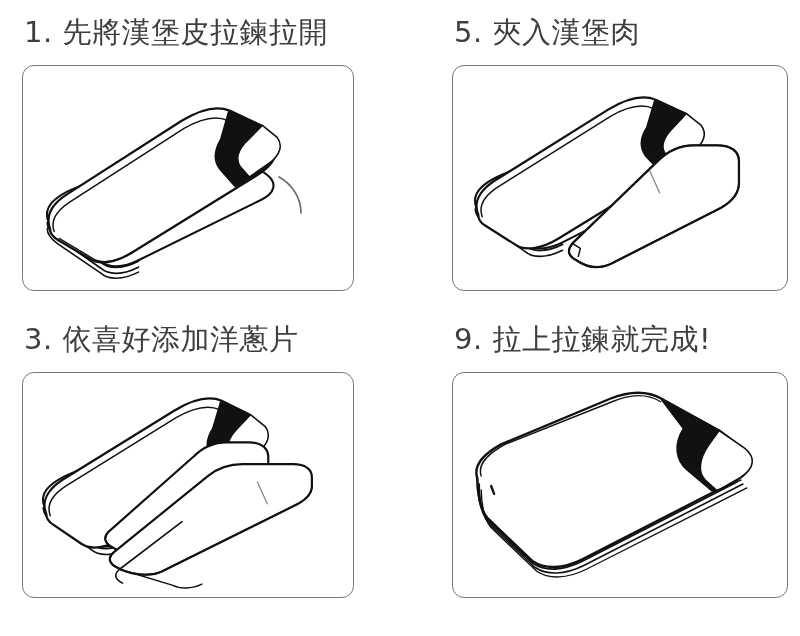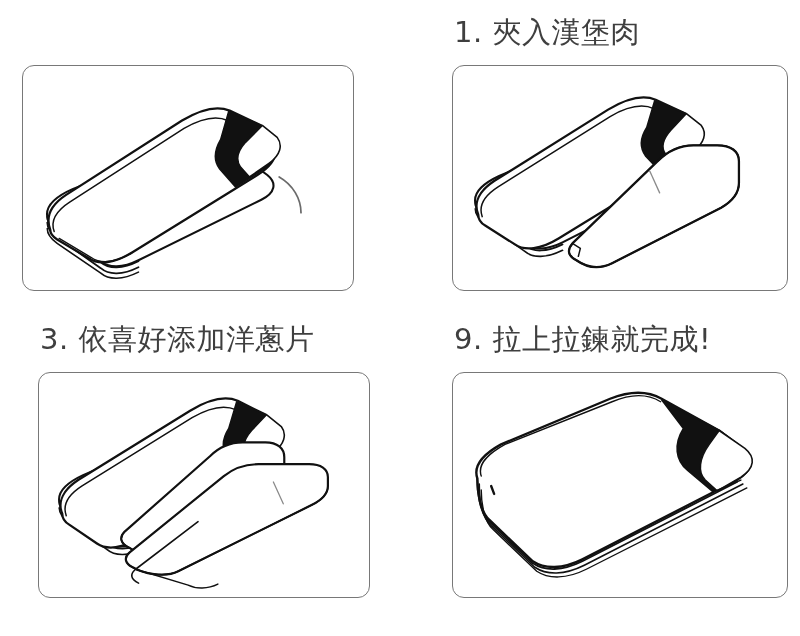--- a/index.html
+++ b/index.html
@@ -20,21 +20,21 @@
     height: 636px;
     background: #ffffff;
   }
   .step {
     position: absolute;
     width: 368px;
     height: 290px;
   }
   .step-1 { left: 10px;  top: 6px; }
   .step-2 { left: 440px; top: 6px; }
-  .step-3 { left: 26px;  top: 313px; }
+  .step-3 { left: 10px;  top: 313px; }
   .step-4 { left: 440px; top: 313px; }
 
   .step-caption {
     position: absolute;
     left: 14px;
     top: 6px;
     font-size: 29px;
     line-height: 40px;
     color: #3f3f3f;
     font-weight: 400;
@@ -63,20 +63,21 @@
     width: 100%;
     height: 100%;
   }
 </style>
 </head>
 <body>
 
 <div class="sheet">
 
   <div class="step step-1">
+    <div class="step-caption">1. 先將漢堡皮拉鍊拉開</div>
     <div class="step-frame">
       <svg class="art" viewBox="0 0 332 226" preserveAspectRatio="xMidYMid meet">
         <g fill="none" stroke="#111111" stroke-width="2.1" stroke-linecap="round" stroke-linejoin="round">
 
           <path d="M24 152 C22 140 34 131 50 124 L168 78 C184 72 196 72 203 78
                    L246 110 C256 118 254 128 240 135 L116 196 C100 204 86 204 78 197
                    L34 166 C27 161 24 157 24 152 Z" fill="#ffffff" stroke="#111111" stroke-width="2.1"></path>
 
           <path d="M24 152 C24 158 27 162 34 167 L78 198 C86 205 100 205 116 197" stroke-width="1.8" fill="none"></path>
           <path d="M24 158 C24 164 27 168 34 173 L78 204 C86 211 100 211 116 203" stroke-width="1.8" fill="none"></path>
@@ -97,21 +98,21 @@
           <path d="M241 60 L256 72 C262 80 259 90 248 98 L228 112 L219 102
                    C214 95 216 86 224 77 Z" fill="#ffffff" stroke="#111111" stroke-width="1.6"></path>
 
           <path d="M258 112 C272 120 280 134 280 148" stroke="#6b6b6b" stroke-width="1.8" fill="none"></path>
         </g>
       </svg>
     </div>
   </div>
 
   <div class="step step-2">
-    <div class="step-caption">1. 夾入漢堡肉</div>
+    <div class="step-caption">5. 夾入漢堡肉</div>
     <div class="step-frame">
       <svg class="art" viewBox="0 0 336 226" preserveAspectRatio="xMidYMid meet">
         <g fill="none" stroke="#111111" stroke-width="2.1" stroke-linecap="round" stroke-linejoin="round">
 
           <path d="M22 138 C20 127 31 118 46 111 L160 62 C176 56 188 56 195 62
                    L236 92 C246 100 244 110 230 117 L110 178 C94 186 80 186 72 179
                    L32 151 C25 146 22 143 22 138 Z" fill="#ffffff" stroke="#111111" stroke-width="2.1"></path>
           <path d="M22 138 C22 144 25 148 32 153 L72 181 C80 188 94 188 110 180" stroke-width="1.8" fill="none"></path>
           <path d="M22 144 C22 150 25 154 32 159 L72 187 C80 194 94 194 110 186" stroke-width="1.7" fill="none"></path>
           <path d="M36 144 L38 150" stroke-width="2.4"></path>

